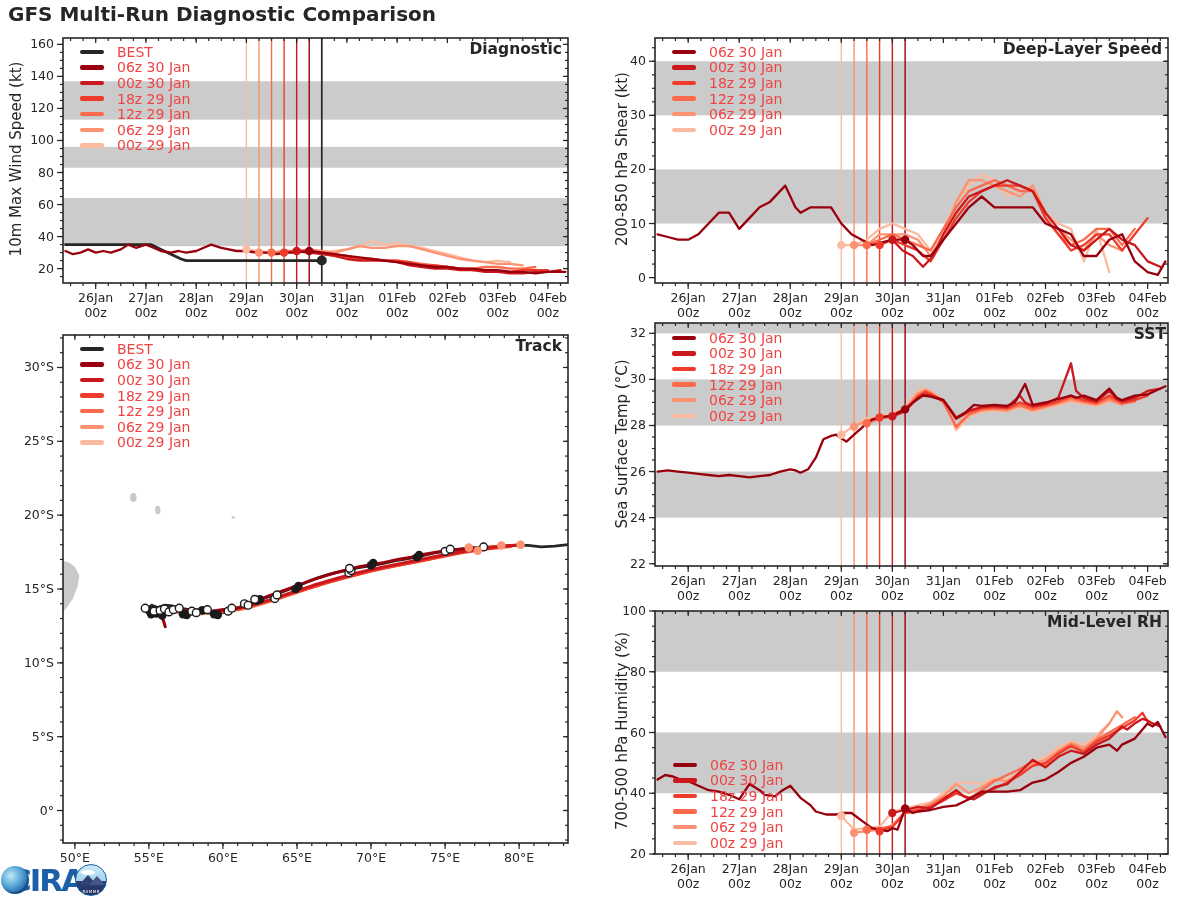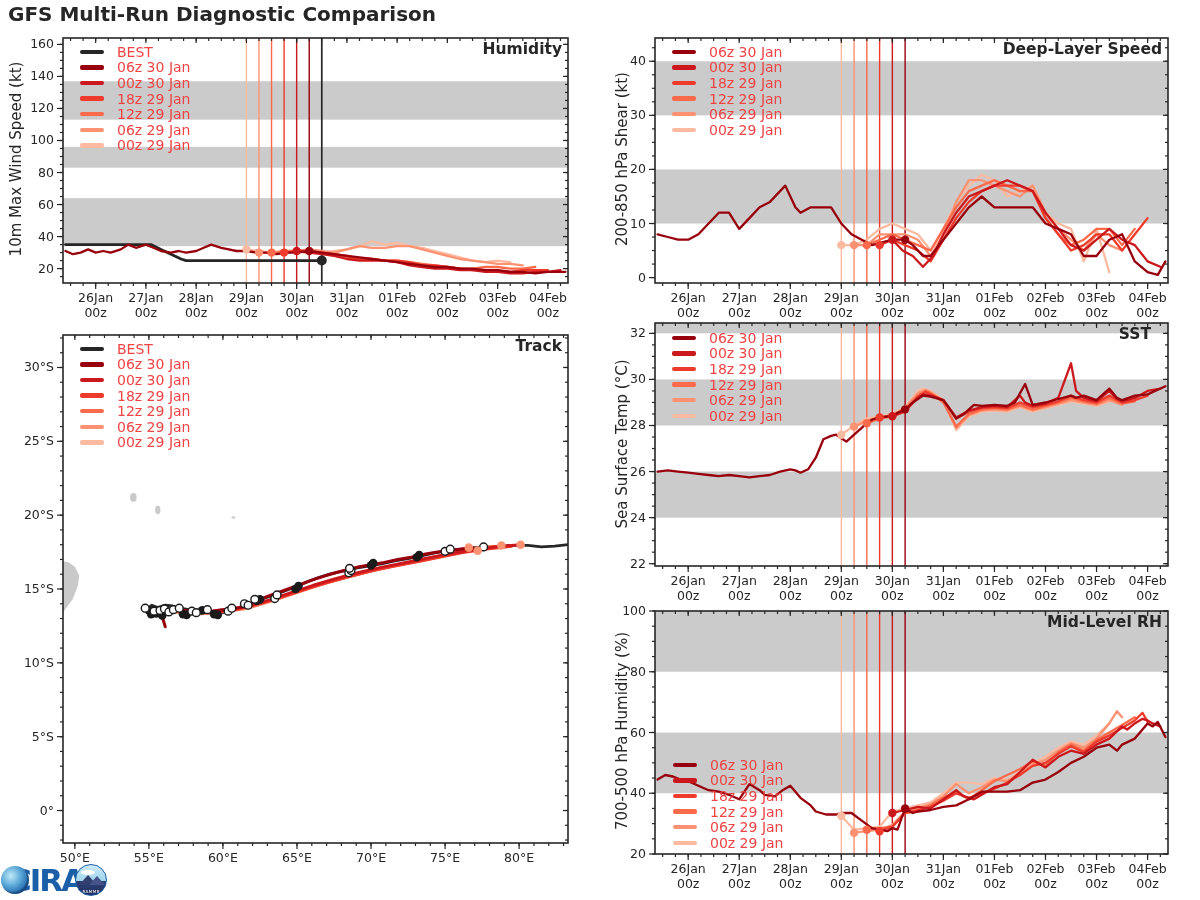--- a/index.html
+++ b/index.html
@@ -1141,23 +1141,23 @@
           <text x="54" y="740.6744186046511" text-anchor="end" stroke="none">5°S</text>
           <text x="54" y="666.8372093023256" text-anchor="end" stroke="none">10°S</text>
           <text x="54" y="593" text-anchor="end" stroke="none">15°S</text>
           <text x="54" y="519.1627906976744" text-anchor="end" stroke="none">20°S</text>
           <text x="54" y="445.3255813953489" text-anchor="end" stroke="none">25°S</text>
           <text x="54" y="371.4883720930233" text-anchor="end" stroke="none">30°S</text>
         </g>
       </g>
     </svg>
 
-  <div class="ptitle" style="right:638px;top:40px;">Humidity</div>
+  <div class="ptitle" style="right:638px;top:40px;">Diagnostic</div>
   <div class="ptitle" style="right:38px;top:40px;">Deep-Layer Speed</div>
-  <div class="ptitle" style="right:49px;top:325px;">SST</div>
+  <div class="ptitle" style="right:34px;top:325px;">SST</div>
   <div class="ptitle" style="right:38px;top:613px;margin-left:13px;">Mid-Level RH</div>
   <div class="ptitle" style="right:638px;top:337px;">Track</div>
 
   <div class="ylab" style="left:-134px;top:150px;">10m Max Wind Speed (kt)</div>
   <div class="ylab" style="left:472px;top:150px;">200-850 hPa Shear (kt)</div>
   <div class="ylab" style="left:472px;top:435px;">Sea Surface Temp (°C)</div>
   <div class="ylab" style="left:472px;top:722px;">700-500 hPa Humidity (%)</div>
 
   <div id="legend-layer">
       <div class="legend" style="left: 80px; top: 44px;">

